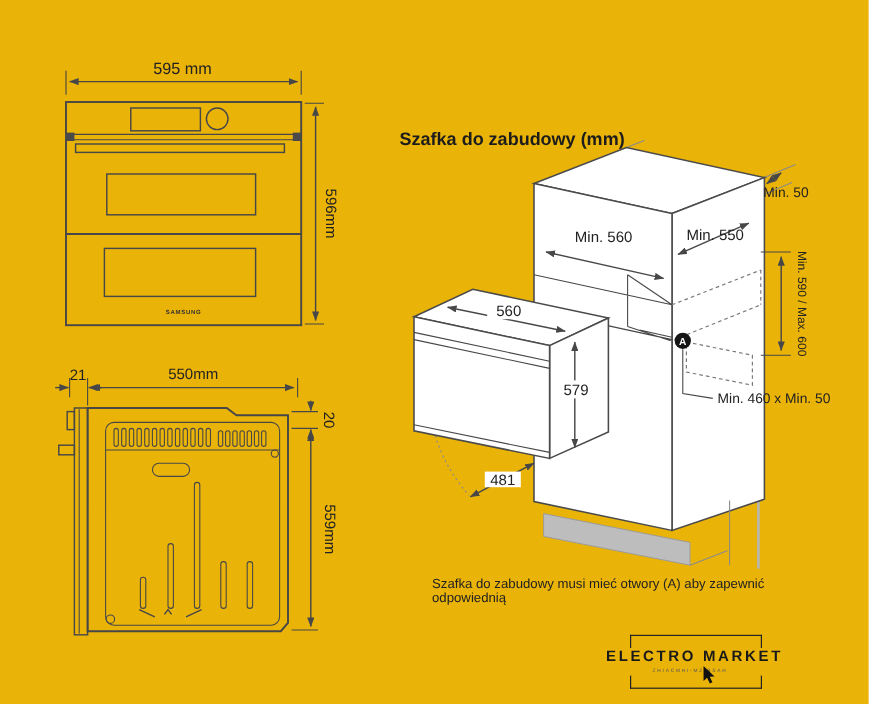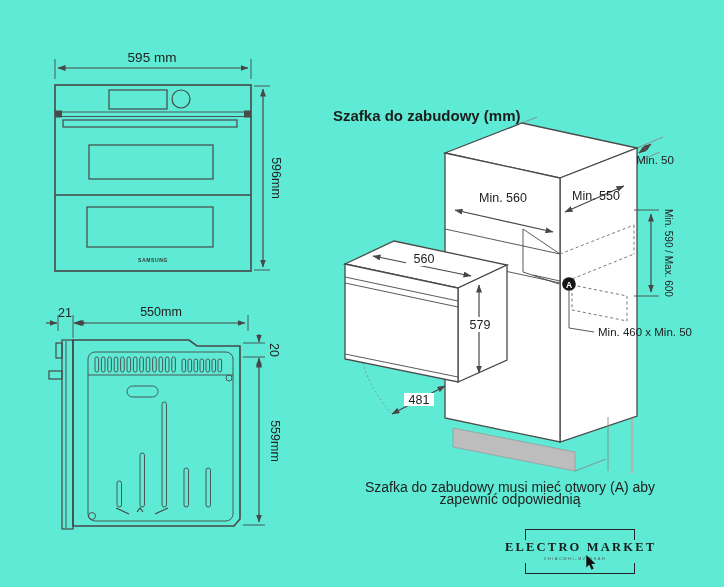--- a/index.html
+++ b/index.html
@@ -1,41 +1,41 @@
 <!DOCTYPE html>
 <html><head>
 <meta charset="utf-8">
 <style>
   html,body{margin:0;padding:0;background:#fff;}
-  .stage{position:relative;width:724px;height:587px;background:#5eead4;overflow:hidden;
+  .stage{position:relative;width:724px;height:587px;background:#eab308;overflow:hidden;
          font-family:"Liberation Sans",sans-serif;}
   svg{position:absolute;left:0;top:0;}
   .ln{stroke:#474747;stroke-width:1.2;fill:none;}
   .thick{stroke-width:1.6;}
   .thin{stroke-width:.9;}
   .xthin{stroke:#8a8a8a;stroke-width:.9;fill:none;}
   .dash{stroke:#7a7a7a;stroke-width:1;fill:none;stroke-dasharray:3,2.6;}
   .dots{stroke:#8a8a8a;stroke-width:1;fill:none;stroke-dasharray:1.6,2.8;}
   .face{stroke:#4a4a4a;stroke-width:1.3;fill:#ffffff;}
   .dim{font-family:"Liberation Sans",sans-serif;font-size:12.5px;fill:#222;}
   .lg{font-size:13.5px;}
   .sm{font-size:11.5px;}
   .vsm{font-size:10px;}
   .title-t{font-family:"Liberation Sans",sans-serif;font-size:15px;font-weight:600;fill:#1c1c1c;}
   .brand{font-family:"Liberation Sans",sans-serif;font-size:5px;font-weight:bold;letter-spacing:.6px;fill:#333;}
   .badge-t{font-family:"Liberation Sans",sans-serif;font-size:8.5px;font-weight:bold;fill:#fff;}
-  .note{position:absolute;left:360px;top:481px;width:300px;text-align:center;
-        font-size:14px;line-height:12px;color:#222;}
+  .note{position:absolute;left:360px;top:481px;width:300px;
+        font-size:11px;line-height:12px;color:#222;}
   .logo{position:absolute;left:505px;top:527px;width:140px;height:52px;}
   .bk-top{position:absolute;left:20px;top:2px;width:108px;height:10px;
           border-top:1.5px solid #232323;border-left:1.5px solid #232323;border-right:1.5px solid #232323;}
   .bk-bot{position:absolute;left:20px;top:36px;width:108px;height:10px;
           border-bottom:1.5px solid #232323;border-left:1.5px solid #232323;border-right:1.5px solid #232323;}
   .logo-title{position:absolute;left:0;right:0;top:13px;text-align:right;
-          font-size:12.5px;font-weight:bold;letter-spacing:2.2px;color:#1a1a1a;white-space:nowrap;font-family:Liberation Serif, serif;}
+          font-size:12.5px;font-weight:bold;letter-spacing:2.2px;color:#1a1a1a;white-space:nowrap;}
   .logo-sub{position:absolute;left:0;right:0;top:29px;text-align:center;
           font-size:4px;letter-spacing:1.5px;color:#555;white-space:nowrap;}
   .cursor{position:absolute;left:80px;top:28px;width:14px;height:16px;}
 </style>
 </head>
 <body>
 
 <div class="stage">
 
 <svg width="724" height="587" viewBox="0 0 724 587">

